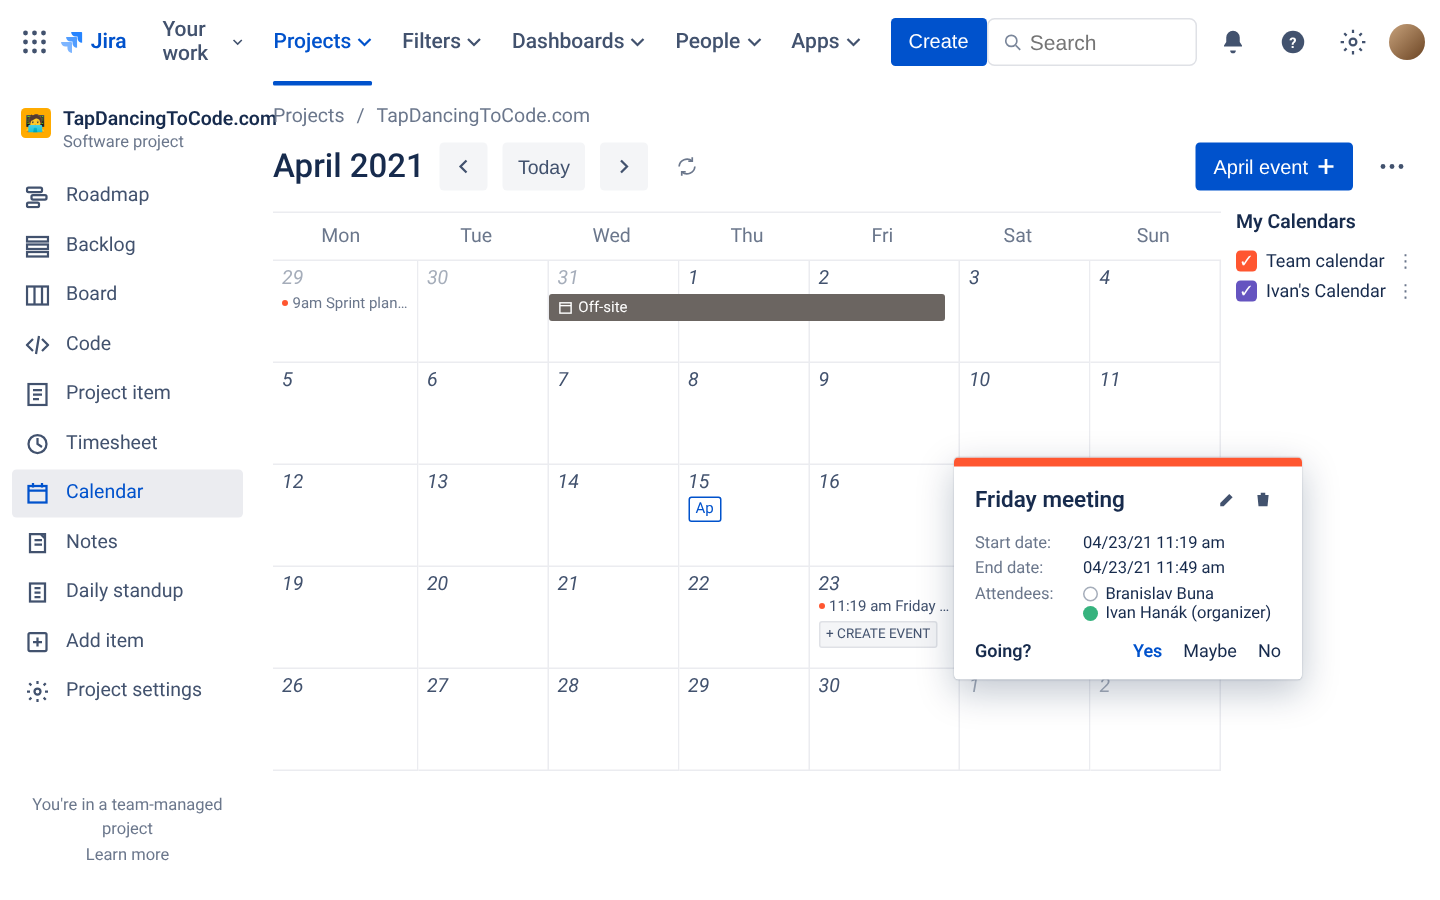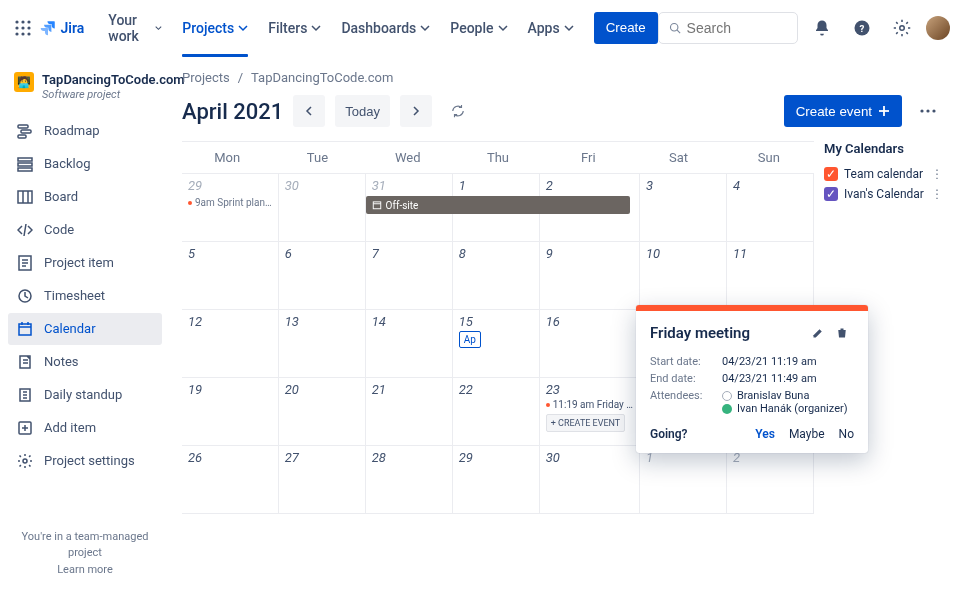--- a/index.html
+++ b/index.html
@@ -21,21 +21,21 @@
   .search-box input { border:none; outline:none; width:100%; font-size:14px; color:#172B4D; }
   .icon-btn { width:32px; height:32px; display:flex; align-items:center; justify-content:center; border-radius:50%; cursor:pointer; color:#42526E; }
   .avatar { width:24px; height:24px; border-radius:50%; background: linear-gradient(135deg,#c7a27c,#6b4423); }
 
   
   .body { display:flex; height: calc(600px - 56px); }
   .sidebar { width:170px; flex:none; border-right: none; padding: 12px 8px; display:flex; flex-direction:column; }
   .project-header { display:flex; gap:8px; align-items:flex-start; padding: 4px 6px 14px; }
   .project-icon { width:20px; height:20px; border-radius:3px; background:#FFAB00; flex:none; display:flex; align-items:center; justify-content:center; font-size:11px; }
   .project-title { font-weight:600; font-size:13px; line-height:1.2; }
-  .project-sub { font-size:11px; color:#6B778C;font-style:italic; }
+  .project-sub { font-size:11px; color:#6B778C; }
   .side-list { display:flex; flex-direction:column; gap:1px; }
   .side-item { display:flex; align-items:center; gap:10px; padding: 7px 8px; border-radius:3px; cursor:pointer; color:#42526E; font-size:13px; }
   .side-item.selected { background:#EBECF0; color:#0052CC; }
   .side-item .sicon { width:18px; height:18px; flex:none; display:flex; align-items:center; justify-content:center; }
   .sidebar-footer { margin-top:auto; padding: 10px 4px; text-align:center; font-size:11px; color:#6B778C; line-height:1.5; }
   .sidebar-footer a { color:#6B778C; text-decoration:none; display:block; }
 
   
   .main { flex:1; padding: 10px 16px 0 12px; overflow:hidden; position:relative; }
   .breadcrumb { font-size:13px; color:#6B778C; display:flex; gap:8px; padding: 4px 0 10px; }
@@ -329,21 +329,21 @@
             <path d="M4 2l4 4-4 4" stroke="#42526E" stroke-width="1.5" fill="none"></path>
           </svg>
         </button>
       <button class="refresh-btn">
           <svg width="14" height="14" viewBox="0 0 16 16" stroke="#6B778C" fill="none" stroke-width="1.3">
             <path d="M2 8a6 6 0 0 1 10-4M14 8a6 6 0 0 1-10 4"></path>
             <path d="M12 1v3h-3M4 15v-3h3"></path>
           </svg>
         </button>
       <button class="create-event-btn">
-          <span>Create event</span>
+          <span>April event</span>
           <svg width="12" height="12" viewBox="0 0 12 12">
             <line x1="6" y1="1" x2="6" y2="11" stroke="#fff" stroke-width="1.8"></line>
             <line x1="1" y1="6" x2="11" y2="6" stroke="#fff" stroke-width="1.8"></line>
           </svg>
         </button>
       <button class="more-btn">
           <svg width="18" height="4" viewBox="0 0 18 4" fill="#42526E">
             <circle cx="3" cy="2" r="1.6"></circle>
             <circle cx="9" cy="2" r="1.6"></circle>
             <circle cx="15" cy="2" r="1.6"></circle>

